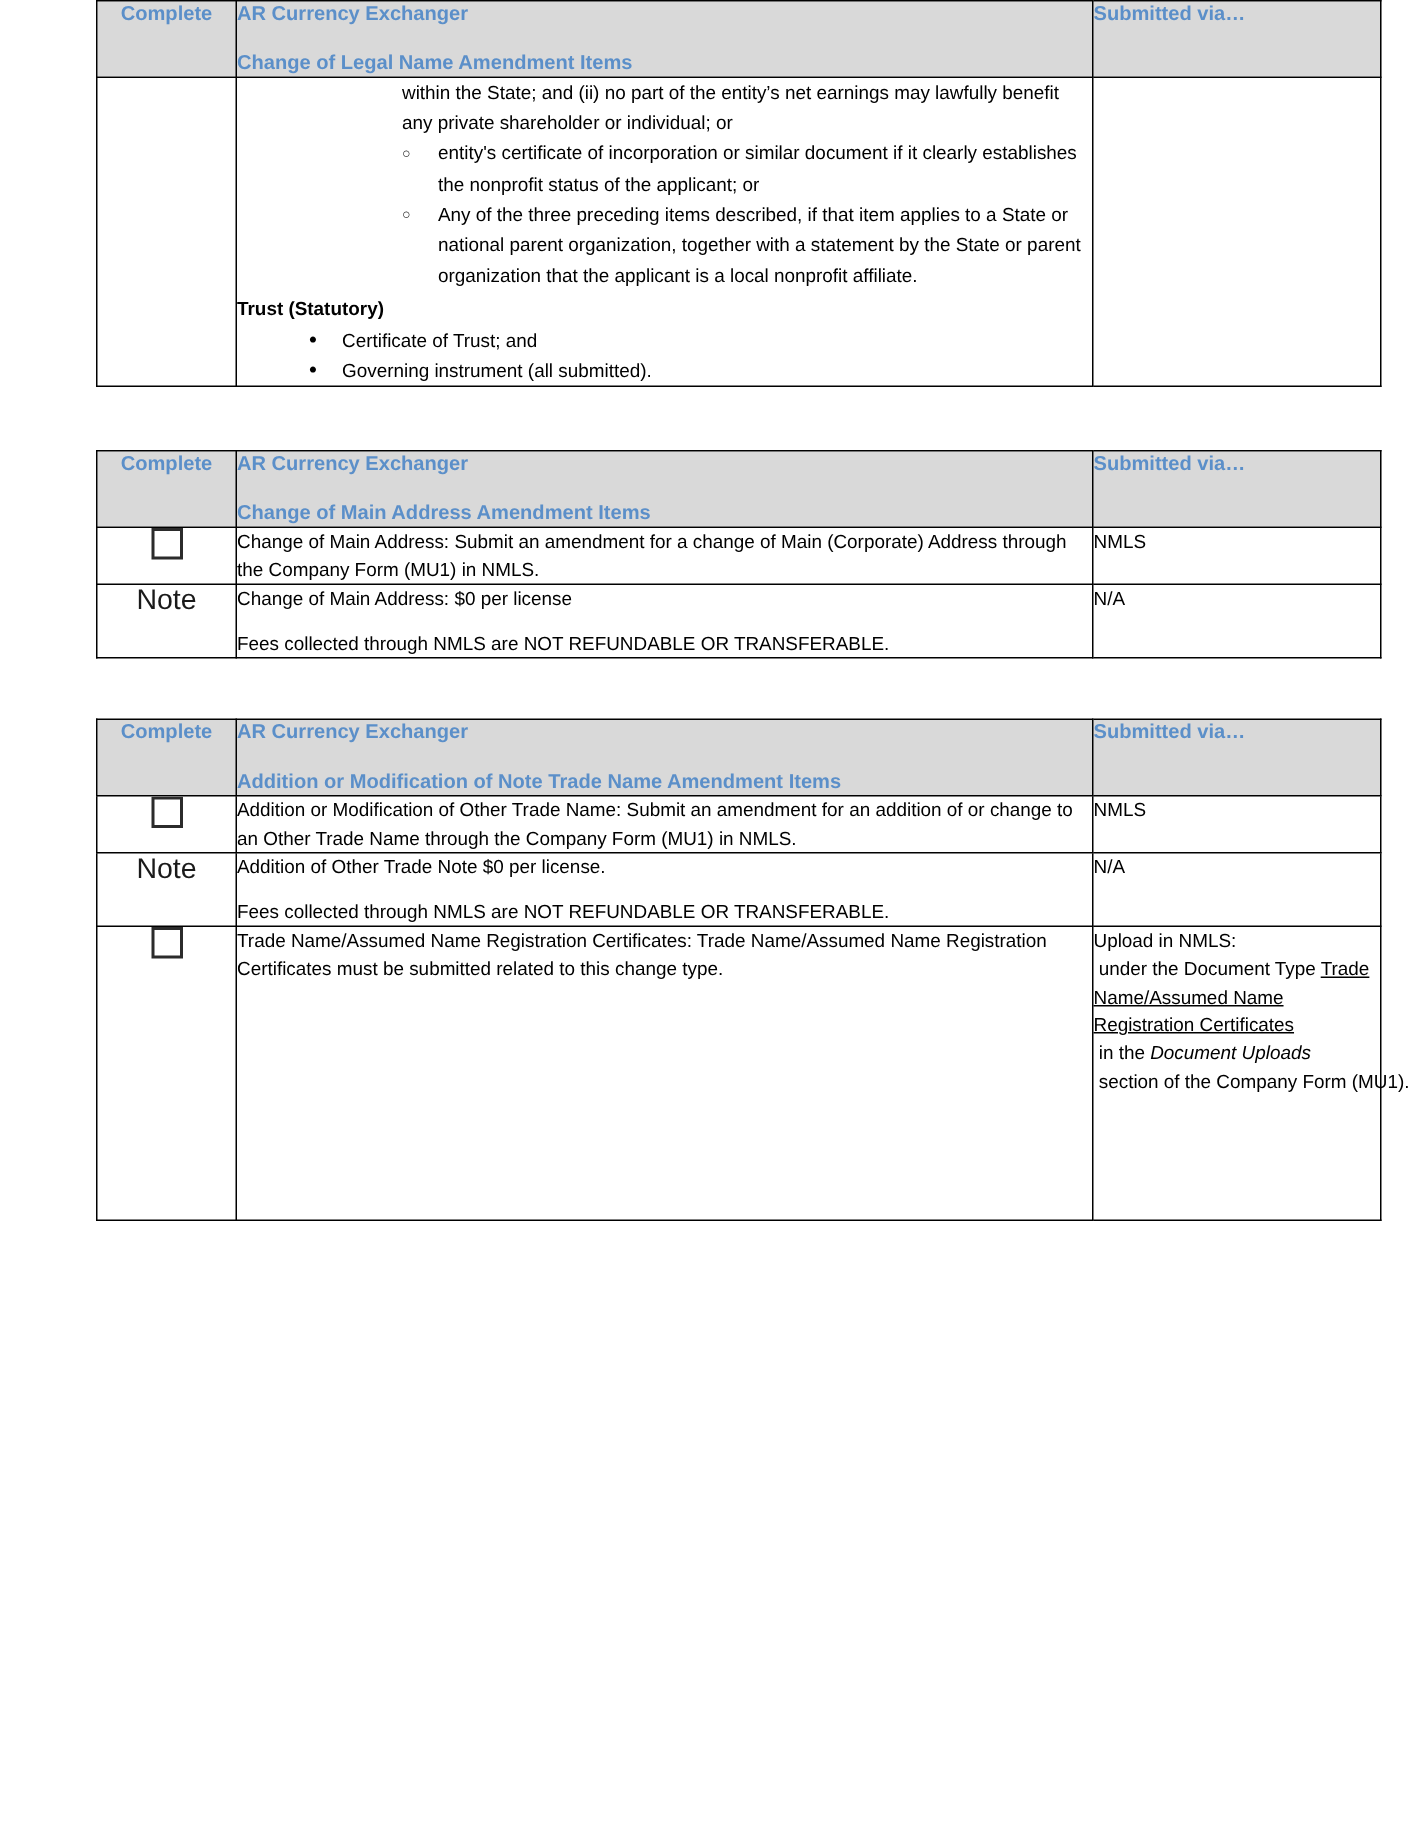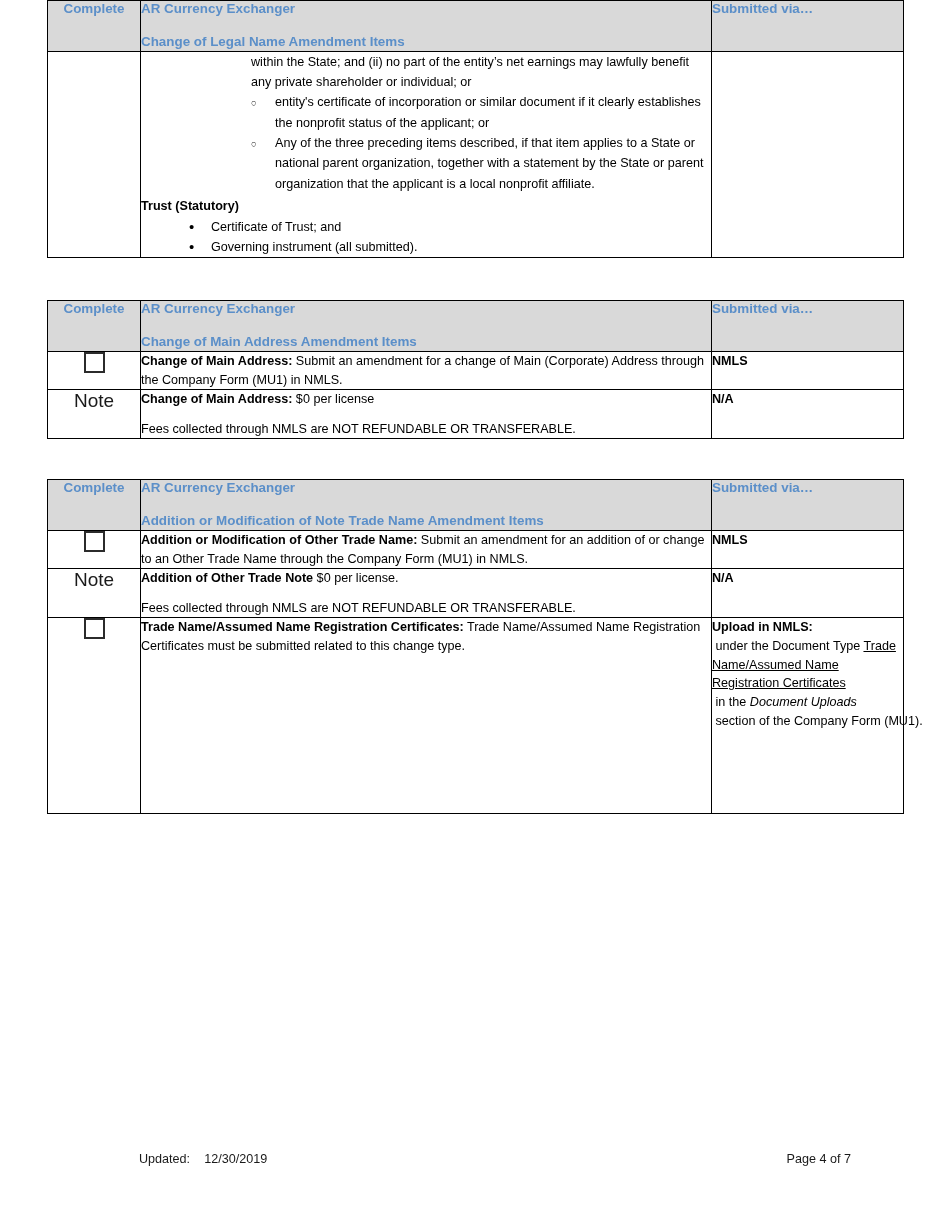--- a/index.html
+++ b/index.html
@@ -13,21 +13,21 @@
     position: relative;
     font-family: "Liberation Sans", sans-serif;
     color: #000000;
     -webkit-font-smoothing: antialiased;
   }
   .page {
     position: relative;
     width: 950px;
     height: 1230px;
     box-sizing: border-box;
-    padding: 0 47px;
+    padding: 0 64px;
   }
 
   
   table.doc-table {
     width: 856px;
     border-collapse: collapse;
     table-layout: fixed;
     font-size: 12.6px;
   }
   table.doc-table td,
@@ -81,21 +81,21 @@
     line-height: 1.2;
   }
   .cell-body {
     padding: 9px 10px 11px 11px;
     line-height: 1.48;
   }
   .cell-via {
     padding: 9px 8px 11px 12px;
     line-height: 1.48;
   }
-  .b { font-weight: bold; }
+  .b { font-weight: normal; }
   .u { text-decoration: underline; }
   .i { font-style: italic; }
   p.para { margin: 0; }
   p.para + p.para { margin-top: 11px; }
 
   
   .cont-block {
     padding: 9px 10px 9px 11px;
     line-height: 1.62;
   }
@@ -309,22 +309,14 @@
         <td class="cell-body">
           <p class="para"><span class="b">Trade Name/Assumed Name Registration Certificates:</span><span> Trade Name/Assumed Name Registration Certificates must be submitted related to this change type.</span></p>
         </td>
         <td class="cell-via">
           <span class="b">Upload in NMLS:</span><span class="sp"> under the Document Type </span><span class="u">Trade Name/Assumed Name Registration Certificates</span><span class="sp"> in the </span><span class="i">Document Uploads</span><span class="sp"> section of the Company Form (MU1).</span>
         </td>
       </tr>
     </tbody>
   </table>
 
-  <div class="footer">
-    <div class="left">
-      <span>Updated:</span>
-      <span class="sp">&nbsp; </span>
-      <span>12/30/2019</span>
-    </div>
-    <div class="right">Page 4 of 7</div>
-  </div>
 
 </div>
 
 </body></html>

